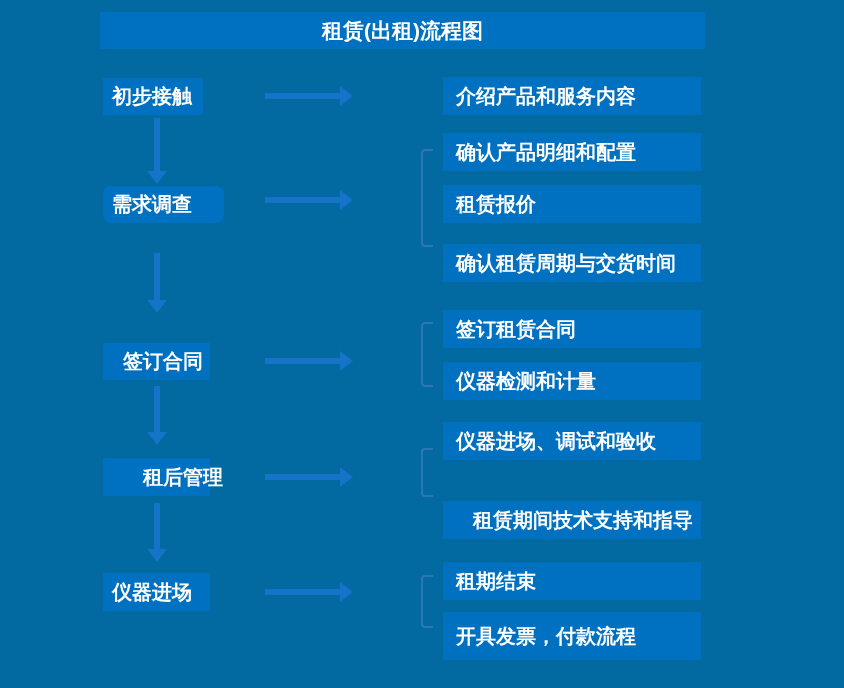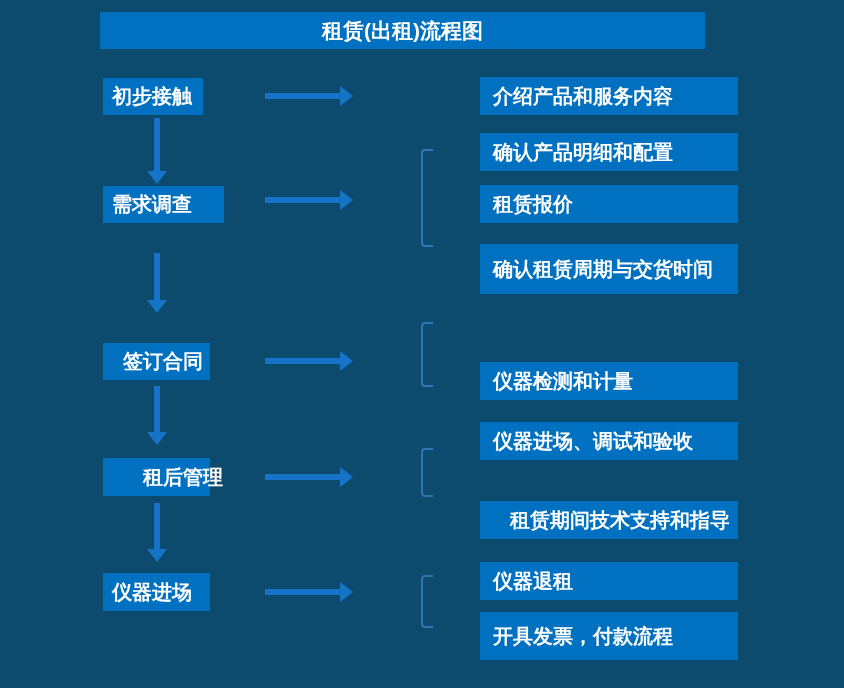--- a/index.html
+++ b/index.html
@@ -5,41 +5,41 @@
   html, body {
     margin: 0;
     padding: 0;
     background: #ffffff;
     font-family: "Liberation Sans", sans-serif;
   }
   .canvas {
     position: relative;
     width: 844px;
     height: 688px;
-    background: #0c4a6e;
+    background: #0369a1;
     overflow: hidden;
   }
   .bluebox {
     position: absolute;
     background: #0070C0;
     color: #ffffff;
     font-weight: bold;
     font-size: 20px;
     display: flex;
     align-items: center;
     box-sizing: border-box;
     white-space: nowrap;
   }
   .titlebar {
     left: 100px; top: 12px; width: 605px; height: 37px;
     justify-content: center;
     font-size: 21px;
   }
   .stepbox  { padding-left: 9px; }
-  .detailbox{ padding-left: 13px; margin-left: 37px; }
+  .detailbox{ padding-left: 13px; }
 
   
   .harrow { position: absolute; width: 88px; height: 20px; }
   .harrow .shaft {
     position: absolute; left: 0; top: 7px; width: 76px; height: 6px;
     background: #1573C8;
   }
   .harrow .head {
     position: absolute; right: 0; top: 0; width: 0; height: 0;
     border-left: 13px solid #1573C8;
@@ -72,37 +72,38 @@
   }
 </style>
 </head>
 <body>
 
 <div class="canvas">
 
   <div class="bluebox titlebar">租赁(出租)流程图</div>
 
   <div class="bluebox stepbox" style="left:103px; top:78px;  width:100px; height:37px;">初步接触</div>
-  <div class="bluebox stepbox" style="left:103px; top:186px; width:121px; height:37px;">需求调查</div>
+  <div class="bluebox stepbox" style="left:103px; top:186px; width:121px; height:37px;border-radius:8px;">需求调查</div>
   <div class="bluebox stepbox" style="left:103px; top:343px; width:107px; height:37px;padding-left:20px;">签订合同</div>
   <div class="bluebox stepbox" style="left:103px; top:458px; width:107px; height:38px;padding-left:40px;">租后管理</div>
   <div class="bluebox stepbox" style="left:103px; top:573px; width:107px; height:38px;">仪器进场</div>
 
   <div class="bluebox detailbox" style="left:443px; top:77px;  width:258px; height:38px;">介绍产品和服务内容</div>
 
   <div class="bluebox detailbox" style="left:443px; top:133px; width:258px; height:38px;">确认产品明细和配置</div>
   <div class="bluebox detailbox" style="left:443px; top:185px; width:258px; height:38px;">租赁报价</div>
-  <div class="bluebox detailbox" style="left:443px; top:244px; width:258px; height:50px;">确认租赁周期与交货时间</div>
+  <div class="bluebox detailbox" style="left:443px; top:244px; width:258px; height:38px;">确认租赁周期与交货时间</div>
 
+  <div class="bluebox detailbox" style="left:443px; top:310px; width:258px; height:38px;">签订租赁合同</div>
   <div class="bluebox detailbox" style="left:443px; top:362px; width:258px; height:38px;font-family:Liberation Mono, monospace;">仪器检测和计量</div>
 
   <div class="bluebox detailbox" style="left:443px; top:422px; width:258px; height:38px;">仪器进场、调试和验收</div>
   <div class="bluebox detailbox" style="left:443px; top:501px; width:258px; height:38px;padding-left:30px;">租赁期间技术支持和指导</div>
 
-  <div class="bluebox detailbox" style="left:443px; top:562px; width:258px; height:38px;">仪器退租</div>
+  <div class="bluebox detailbox" style="left:443px; top:562px; width:258px; height:38px;">租期结束</div>
   <div class="bluebox detailbox" style="left:443px; top:612px; width:258px; height:48px;">开具发票，付款流程</div>
 
   <div class="harrow" style="left:265px; top:86px;">
     <div class="shaft"></div>
       <div class="head"></div>
     </div>
   <div class="harrow" style="left:265px; top:190px;">
     <div class="shaft"></div>
       <div class="head"></div>
     </div>

